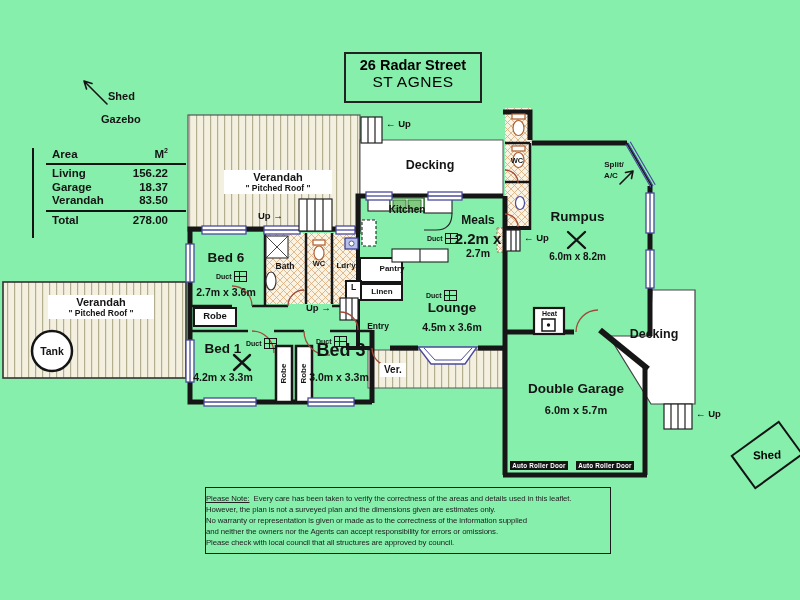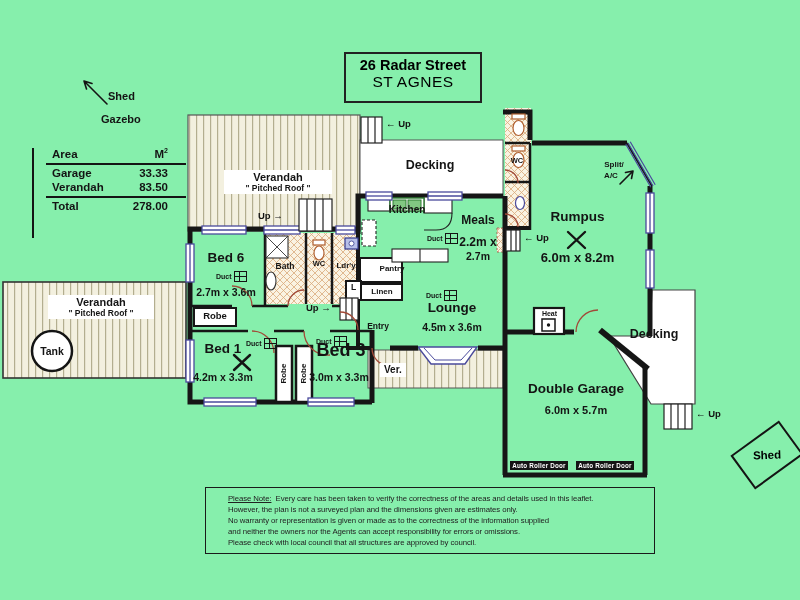--- a/index.html
+++ b/index.html
@@ -15,21 +15,21 @@
                    linear-gradient(#141414,#141414) 0 50%/100% 1.2px no-repeat}
   .vrot{display:flex;align-items:center;justify-content:center}
   .vrot span{transform:rotate(-90deg);font-size:8px;font-weight:bold}
   .atable{font-size:11.5px}
   .arow{display:flex;justify-content:space-between;padding:0 18px 0 24px;height:13.5px;align-items:flex-end}
   .aline{height:2px;background:#141414;margin:2px 0 2px 18px}
   .ahead{height:15px}
   .avbar{position:absolute;left:4px;top:2px;width:2px;height:90px;background:#141414}
   sup{font-size:7px}
   .notebox{position:absolute;left:205px;top:487px;width:404px;border:1.5px solid #1a1a1a;
-           padding:5px 22px;font-size:7.8px;color:#222;line-height:1.42;letter-spacing:-0.1px}
+           padding:5px 0;font-size:7.8px;color:#222;line-height:1.42;letter-spacing:-0.1px}
   .u{text-decoration:underline}
   .rollerdoor{position:absolute;height:9px;background:#141414;color:#fff;font-size:6.3px;
               font-weight:bold;text-align:center;line-height:9px;letter-spacing:0.2px}
   .diamond{position:absolute;left:737px;top:434px;width:56px;height:38px;border:2.5px solid #141414;
            transform:rotate(-36deg);display:flex;align-items:center;justify-content:center}
   .diamond span{transform:rotate(34deg);font-size:11.5px;font-weight:bold}
   .titlebox{position:absolute;left:344px;top:52px;width:134px;height:44px;border:2px solid #222;
             text-align:center;padding-top:3px}
   .titlebox .l1{font-size:14.5px;font-weight:bold}
   .titlebox .l2{font-size:15.5px;font-weight:normal;letter-spacing:0.5px}
@@ -208,22 +208,26 @@
   <div class="lbl" style="left:101px;top:113px;font-size:11px">Gazebo</div>
 
   <div class="lbl atable" style="left:28px;top:146px;width:158px">
     <div class="avbar"></div>
     <div class="arow ahead">
       <span>Area</span>
       <span><span>M</span><sup>2</sup></span>
     </div>
     <div class="aline"></div>
     <div class="arow">
+      <span>Living</span>
+      <span>156.22</span>
+    </div>
+    <div class="arow">
       <span>Garage</span>
-      <span>33.33</span>
+      <span>18.37</span>
     </div>
     <div class="arow">
       <span>Verandah</span>
       <span>83.50</span>
     </div>
     <div class="aline"></div>
     <div class="arow">
       <span>Total</span>
       <span>278.00</span>
     </div>
@@ -238,30 +242,30 @@
     <div style="font-size:8.5px">" Pitched Roof "</div>
   </div>
   <div class="lbl c" style="left:33px;top:345px;width:38px;font-size:10.5px">Tank</div>
 
   <div class="lbl c" style="left:390px;top:158px;width:80px;font-size:12.5px">Decking</div>
   <div class="lbl c" style="left:620px;top:327px;width:68px;font-size:12.5px">Decking</div>
 
   <div class="lbl c" style="left:372px;top:204px;width:70px;font-size:10px">Kitchen</div>
   <div class="lbl c" style="left:448px;top:214px;width:60px">
     <div style="font-size:12px">Meals</div>
-    <div style="font-size:12px;margin-top:8px">2.2m x</div>
+    <div style="font-size:15px;margin-top:2px">2.2m x</div>
     <div style="font-size:10.5px">2.7m</div>
   </div>
   <div class="duct" style="position:absolute;left:427px;top:233px">
     <span>Duct</span>
       <span class="pane"></span>
   </div>
 
   <div class="lbl c" style="left:530px;top:209px;width:95px;font-size:13.5px">Rumpus</div>
-  <div class="lbl c" style="left:530px;top:251px;width:95px;font-size:13px">6.0m x 8.2m</div>
+  <div class="lbl c" style="left:530px;top:251px;width:95px;font-size:10px">6.0m x 8.2m</div>
   <div class="lbl c" style="left:598px;top:160px;width:32px;font-size:8px">Split/</div>
   <div class="lbl c" style="left:598px;top:171px;width:26px;font-size:8px">A/C</div>
   <div class="lbl c" style="left:504px;top:157px;width:26px;font-size:7.5px">WC</div>
 
   <div class="lbl c" style="left:192px;top:250px;width:68px;font-size:13.5px">Bed 6</div>
   <div class="duct" style="position:absolute;left:216px;top:271px">
     <span>Duct</span>
       <span class="pane"></span>
   </div>
   <div class="lbl c" style="left:188px;top:286px;width:76px;font-size:10.5px">2.7m x 3.6m</div>

